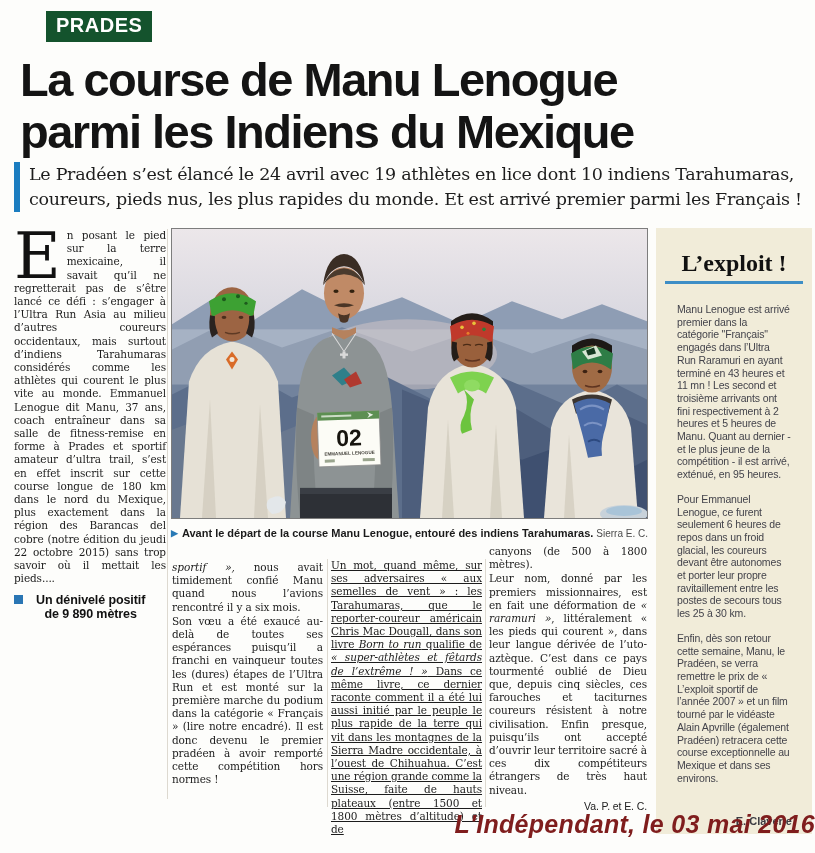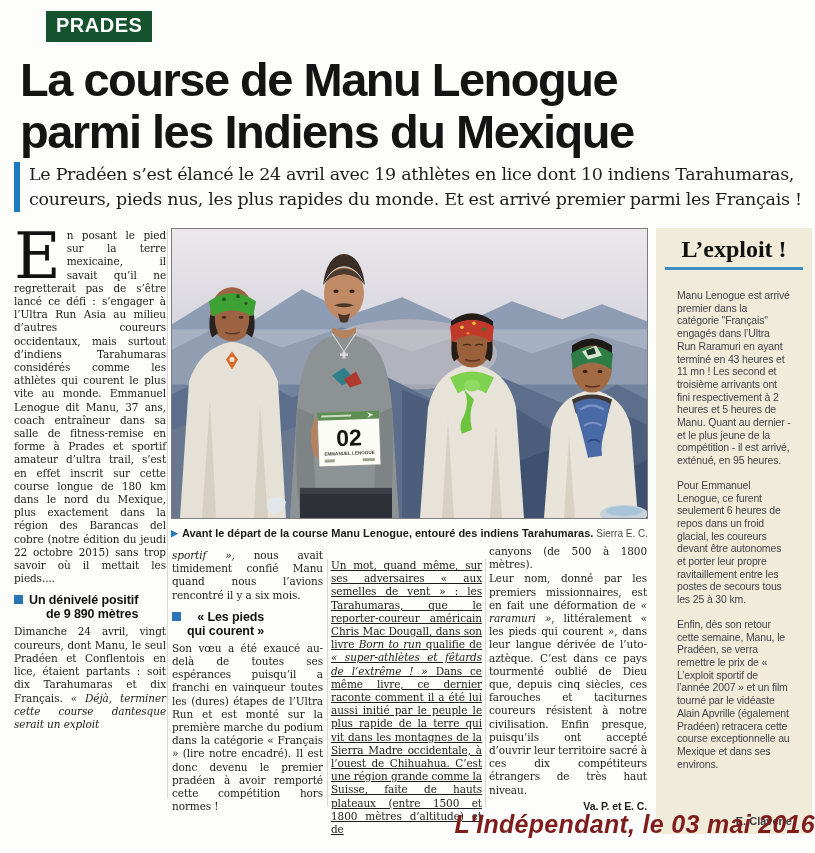--- a/index.html
+++ b/index.html
@@ -35,42 +35,42 @@
   }
 
   
   .bodytxt{
     font-size:10.5px;line-height:13.2px;
     text-align:justify;color:#1c1c1c;
     letter-spacing:-.1px;
   }
   .bodytxt p{margin:0 0 1px 0;}
   .col1{left:14px;top:229px;width:152px;}
-  .col2{left:172px;top:549px;width:151px;}
+  .col2{left:172px;top:561px;width:151px;}
   .col3{left:331px;top:559px;width:151px;text-decoration:underline;}
   .col4{left:489px;top:545px;width:158px;}
   .dropcap{
     float:left;
     font-family:"DejaVu Serif", serif;
     font-size:64px;line-height:50px;
     padding:2px 6px 0 0;color:#111;
   }
   .subhead{
-    display:flex;gap:6px;align-items:flex-start;
+    display:flex;gap:13px;align-items:flex-start;
     font-family:"Liberation Sans", sans-serif;
     font-weight:bold;font-size:12.5px;line-height:14px;
-    color:#111;margin:8px 0 4px 0;text-align:right;
+    color:#111;margin:8px 0 4px 0;text-align:center;
     white-space:pre-line;
   }
   .bullet{
     width:9px;height:9px;background:#2a76b4;flex:0 0 auto;margin-top:2px;
   }
   .byline{
     font-family:"Liberation Sans", sans-serif;
-    font-weight:bold;font-size:10.5px;color:#222;
+    font-weight:normal;font-size:10.5px;color:#222;
     text-align:right;margin-top:3px;
   }
   .vrule{width:1px;background:#ddd9d0;}
 
   
   .photo{
     left:171px;top:228px;width:477px;height:291px;
     border:1px solid #7d7d7d;box-sizing:border-box;background:#cfd4dd;
   }
   .photo svg{display:block;width:100%;height:100%;}
@@ -84,21 +84,21 @@
     color:#2879b5;font-size:9px;margin-right:4px;align-self:center;
   }
   .credit{
     margin-left:auto;font-weight:normal;font-size:10px;color:#4c4c4c;
   }
 
   
   .sidebar{
     left:656px;top:228px;width:156px;height:606px;
     background:#f1ecd9;box-sizing:border-box;
-    padding:7px 9px 22px 9px;
+    padding:21px 9px 22px 9px;
   }
   .sb-title{
     font-family:"Liberation Serif", serif;
     font-weight:bold;font-size:24px;color:#111;
     text-align:center;line-height:28px;
   }
   .sb-underline{height:3px;background:#3e8ec6;margin:4px 0 7px 0;}
   .sb-body{
     font-family:"Liberation Sans", sans-serif;
     font-size:10.5px;line-height:12.7px;letter-spacing:-.15px;
@@ -129,21 +129,20 @@
 
 <div class="abs standfirst">Le Pradéen s’est élancé le 24 avril avec 19 athlètes en lice dont 10 indiens Tarahumaras, coureurs, pieds nus, les plus rapides du monde. Et est arrivé premier parmi les Français !</div>
 
 <div class="abs bodytxt col1">
   <p><span class="dropcap">E</span><span>n posant le pied sur la terre mexicaine, il savait qu’il ne regretterait pas de s’être lancé ce défi : s’engager à l’Ultra Run Asia au milieu d’autres coureurs occidentaux, mais surtout d’indiens Tarahumaras considérés comme les athlètes qui courent le plus vite au monde. Emmanuel Lenogue dit Manu, 37 ans, coach entraîneur dans sa salle de fitness-remise en forme à Prades et sportif amateur d’ultra trail, s’est en effet inscrit sur cette course longue de 180 km dans le nord du Mexique, plus exactement dans la région des Barancas del cobre (notre édition du jeudi 22 octobre 2015) sans trop savoir où il mettait les pieds....</span></p>
   <div class="subhead">
     <span class="bullet"></span>
     <span>Un dénivelé positif
 de 9 890 mètres</span>
   </div>
-  <p><span>Dimanche 24 avril, vingt coureurs, dont Manu, le seul Pradéen et Conflentois en lice, étaient partants : soit dix Tarahumaras et dix Français. </span><i>« Déjà, terminer cette course dantesque serait un exploit</i></p>
 </div>
 
 <div class="abs vrule" style="left:167px;top:229px;height:570px;"></div>
 
 <div class="abs photo">
   <svg viewBox="0 0 475 288" preserveAspectRatio="none">
     <defs>
       <linearGradient id="sky" x1="0" y1="0" x2="0" y2="1">
         <stop offset="0" stop-color="#ece7ea"></stop>
         <stop offset="0.6" stop-color="#d9d8e0"></stop>
@@ -258,25 +257,20 @@
 </div>
 
 <div class="abs captionrow">
   <span class="cap-arrow">▶</span>
   <span>Avant le départ de la course Manu Lenogue, entouré des indiens Tarahumaras.</span>
   <span class="credit">Sierra E. C.</span>
 </div>
 
 <div class="abs bodytxt col2">
   <p><i>sportif », </i><span>nous avait timidement confié Manu quand nous l’avions rencontré il y a six mois.</span></p>
-  <div class="subhead">
-    <span class="bullet"></span>
-    <span>« Les pieds
-qui courent »</span>
-  </div>
   <p>Son vœu a été exaucé au-delà de toutes ses espérances puisqu’il a franchi en vainqueur toutes les (dures) étapes de l’Ultra Run et est monté sur la première marche du podium dans la catégorie « Français » (lire notre encadré). Il est donc devenu le premier pradéen à avoir remporté cette compétition hors normes !</p>
 </div>
 
 <div class="abs vrule" style="left:327px;top:559px;height:248px;"></div>
 
 <div class="abs bodytxt col3">
   <p><span>Un mot, quand même, sur ses adversaires « aux semelles de vent » : les Tarahumaras, que le reporter-coureur américain Chris Mac Dougall, dans son livre </span><i>Born to run</i><span> qualifie de </span><i>« super-athlètes et fêtards de l’extrême ! »</i><span> Dans ce même livre, ce dernier raconte comment il a été lui aussi initié par le peuple le plus rapide de la terre qui vit dans les montagnes de la Sierra Madre occidentale, à l’ouest de Chihuahua. C’est une région grande comme la Suisse, faite de hauts plateaux (entre 1500 et 1800 mètres d’altitude) et de</span></p>
 </div>
 
 <div class="abs vrule" style="left:485px;top:559px;height:248px;"></div>

